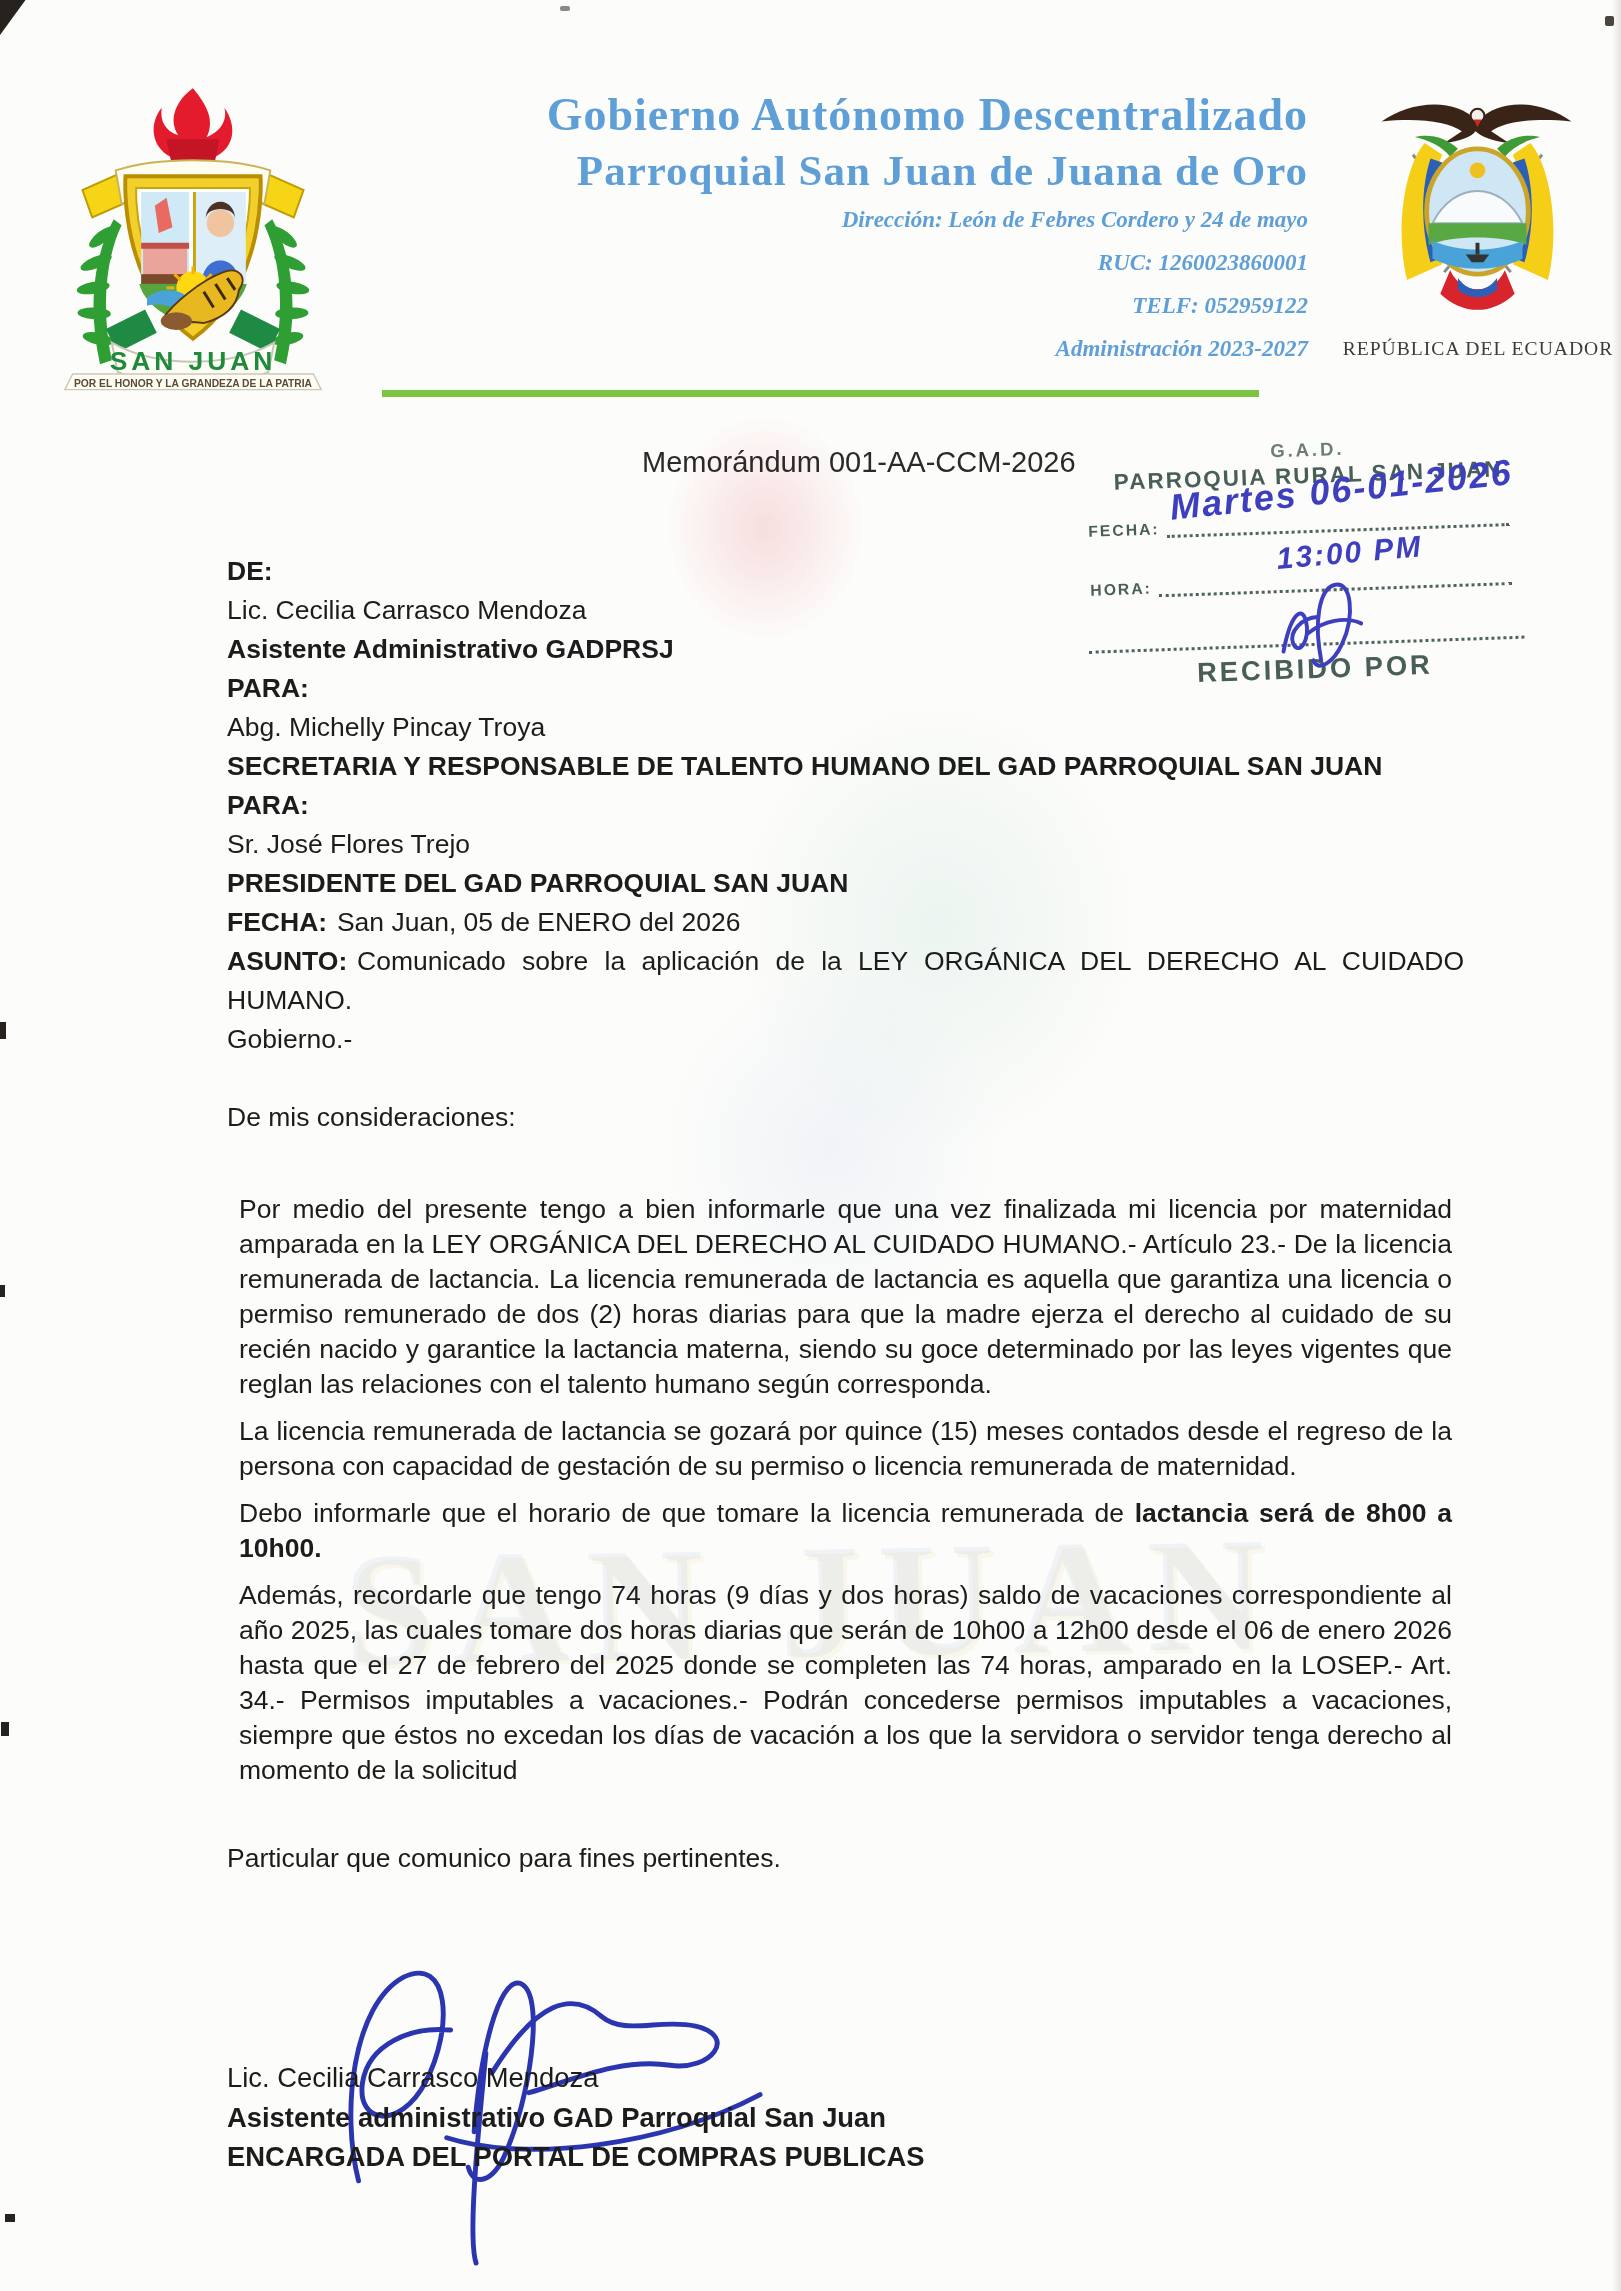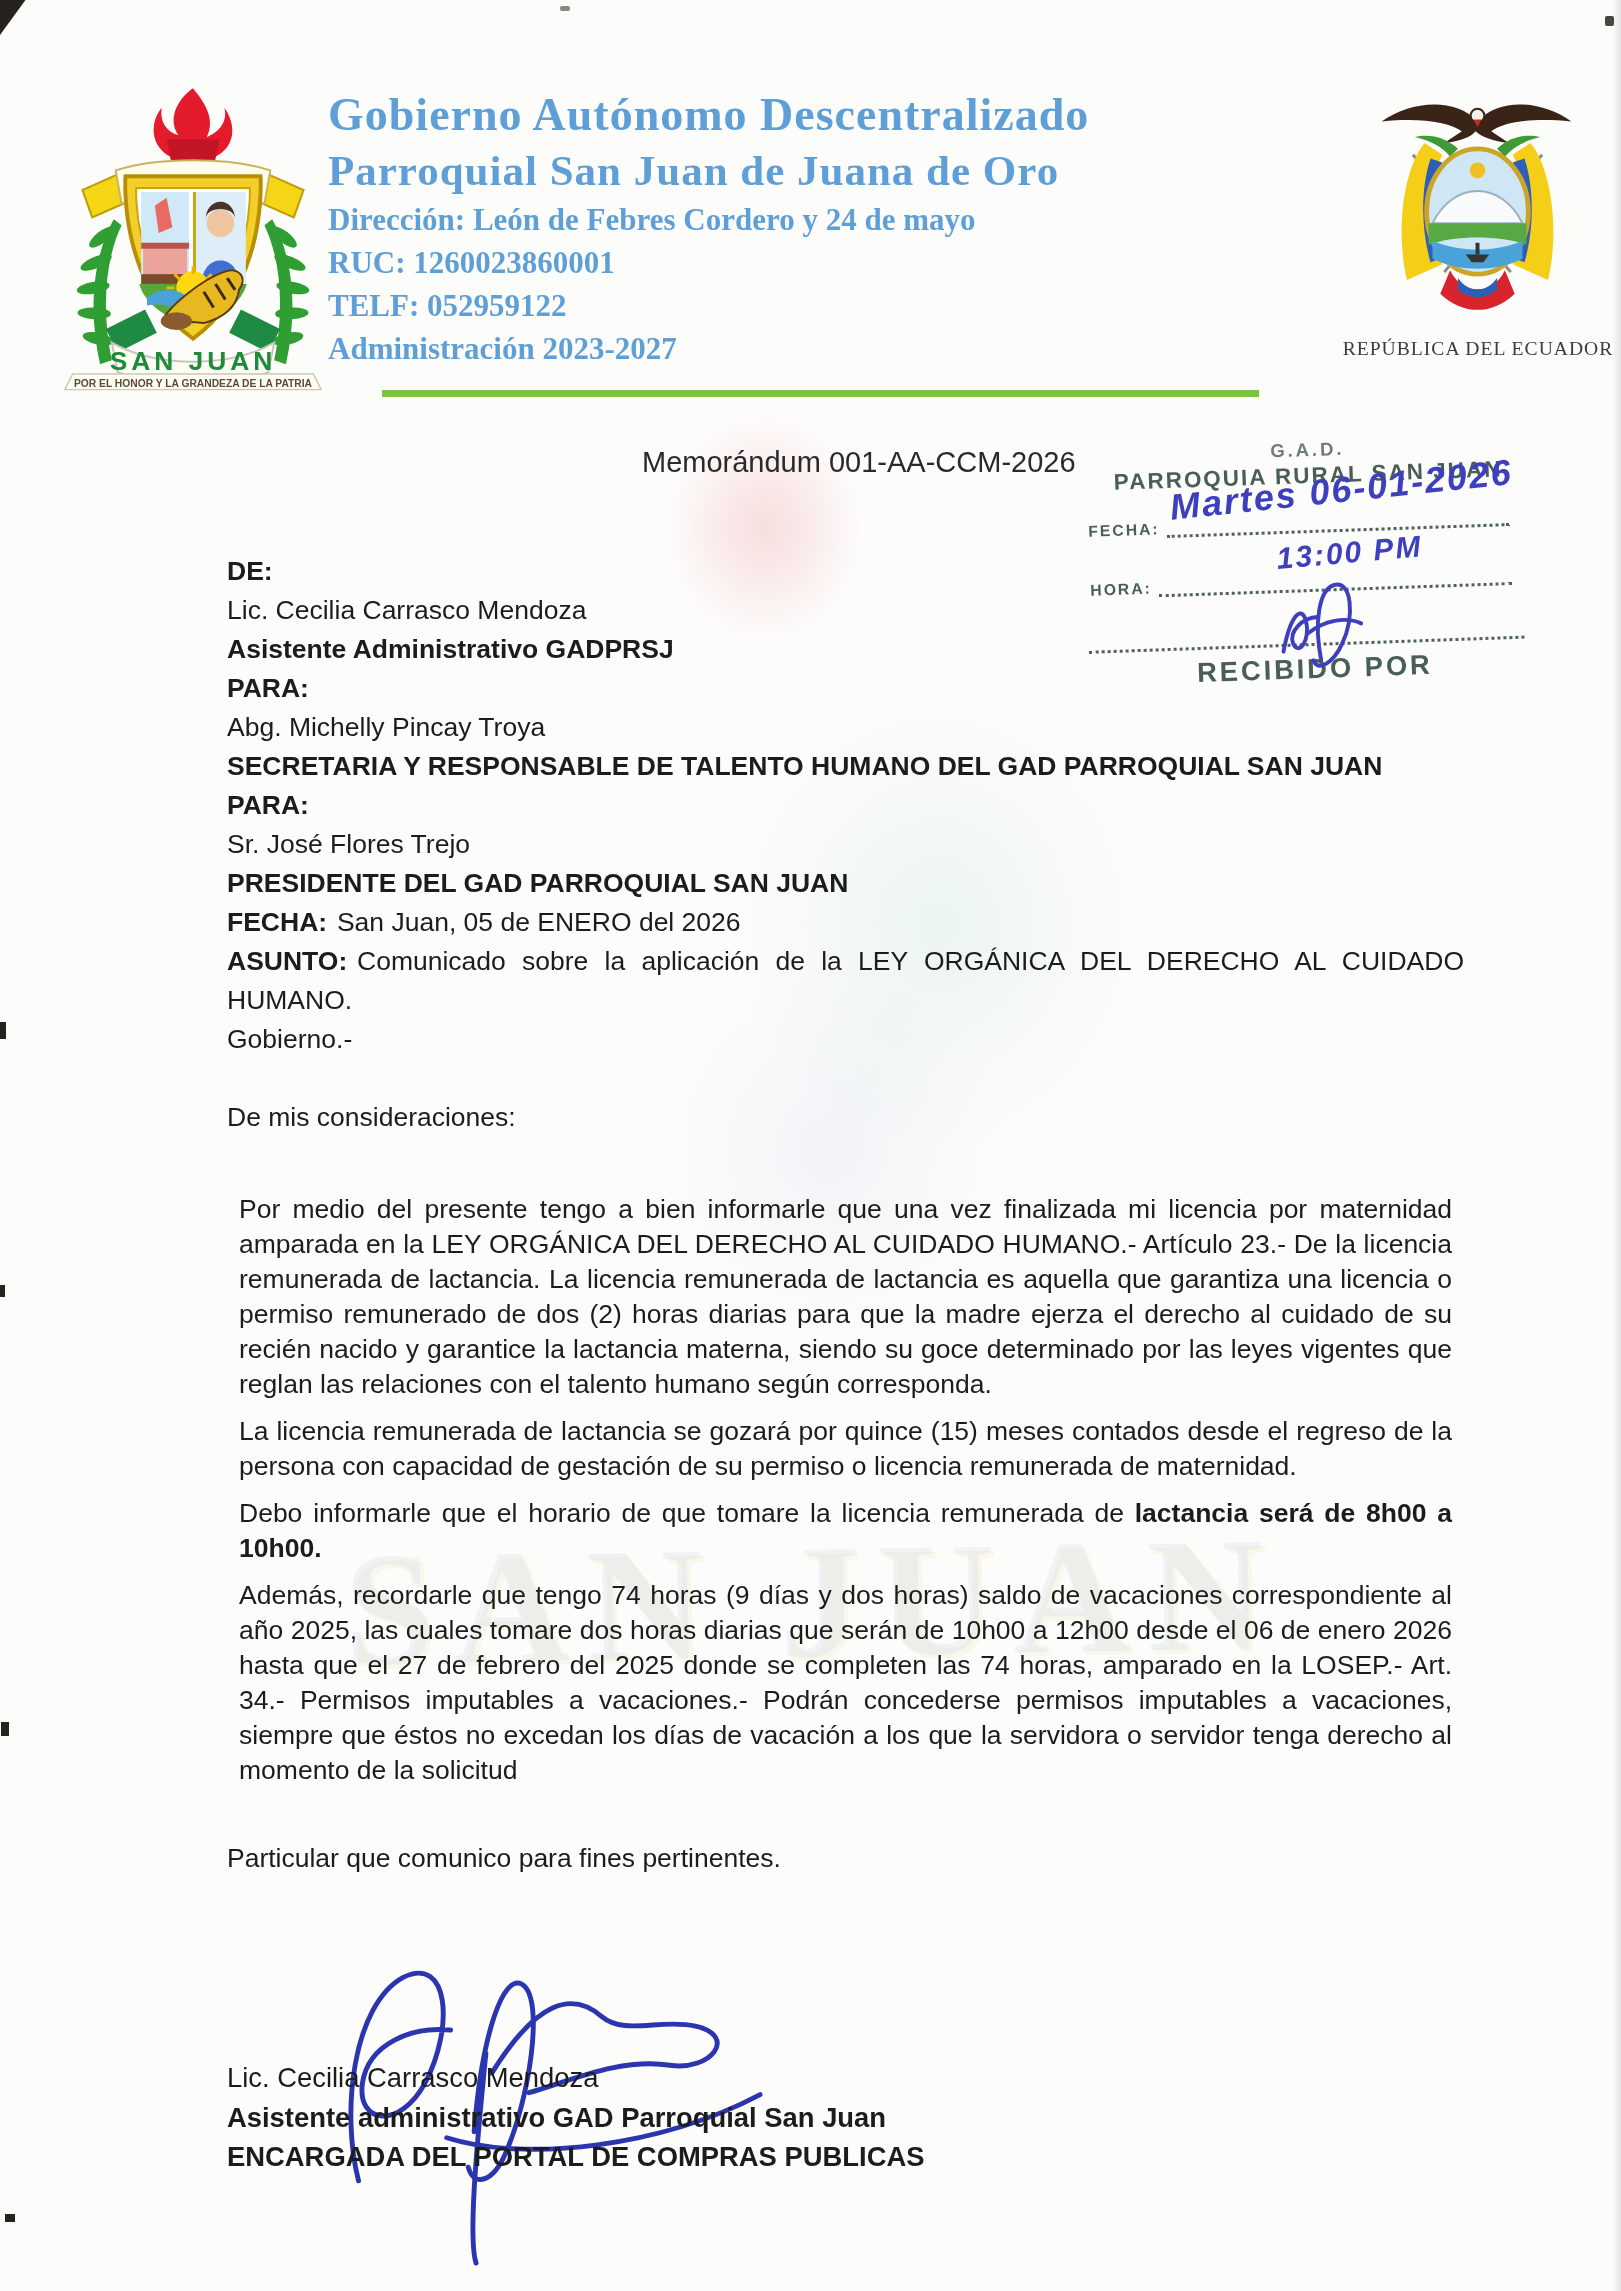--- a/index.html
+++ b/index.html
@@ -25,25 +25,25 @@
   .wm-flame{left:608px;top:382px;width:314px;height:323px;
     background:radial-gradient(ellipse 45% 50% at 50% 45%,rgba(238,150,158,0.30),rgba(238,150,158,0) 70%);}
   .wm-body{left:549px;top:627px;width:706px;height:745px;
     background:radial-gradient(ellipse 40% 42% at 55% 40%,rgba(150,205,190,0.16),rgba(150,205,190,0) 72%),
                radial-gradient(ellipse 35% 35% at 40% 70%,rgba(170,190,230,0.14),rgba(170,190,230,0) 70%);}
   .wm-text{left:323px;top:1509px;width:980px;text-align:center;
     font-family:"Liberation Serif",serif;font-weight:bold;font-size:162px;
     color:rgba(140,170,215,0.10);letter-spacing:17.6px;transform:rotate(-1deg);
     text-shadow:3.9px 3.9px 0 rgba(230,205,110,0.10);}
   
-  .header-center{position:absolute;left:328px;top:86px;width:980px;text-align:left;
+  .header-center{position:absolute;left:328px;top:86px;width:980px;text-align:right;
     font-family:"Liberation Serif",serif;font-weight:bold;color:#5f9fd8;}
   .h-line1{font-size:46px;line-height:57px;letter-spacing:1px;}
   .h-line2{font-size:43px;line-height:55px;letter-spacing:1px;}
-  .h-sub{font-size:31px;line-height:43px;}
+  .h-sub{font-size:23px;line-height:43px;font-style:italic;}
   .green-rule{position:absolute;left:382px;top:390px;width:877px;height:6.9px;background:#7cc343;}
   .seal{position:absolute;}
   .seal-left{left:57px;top:80px;}
   .seal-right{left:1364px;top:86px;}
   .seal-caption{position:absolute;left:1331px;top:338px;width:294px;text-align:center;
     font-family:"Liberation Serif",serif;font-size:19.6px;letter-spacing:1px;color:#3c3c3c;}
   
   .memo-ref{position:absolute;left:642px;top:446px;font-size:29px;color:#2a2a2a;}
   
   .stamp{position:absolute;left:1086px;top:439px;width:451px;height:265px;

